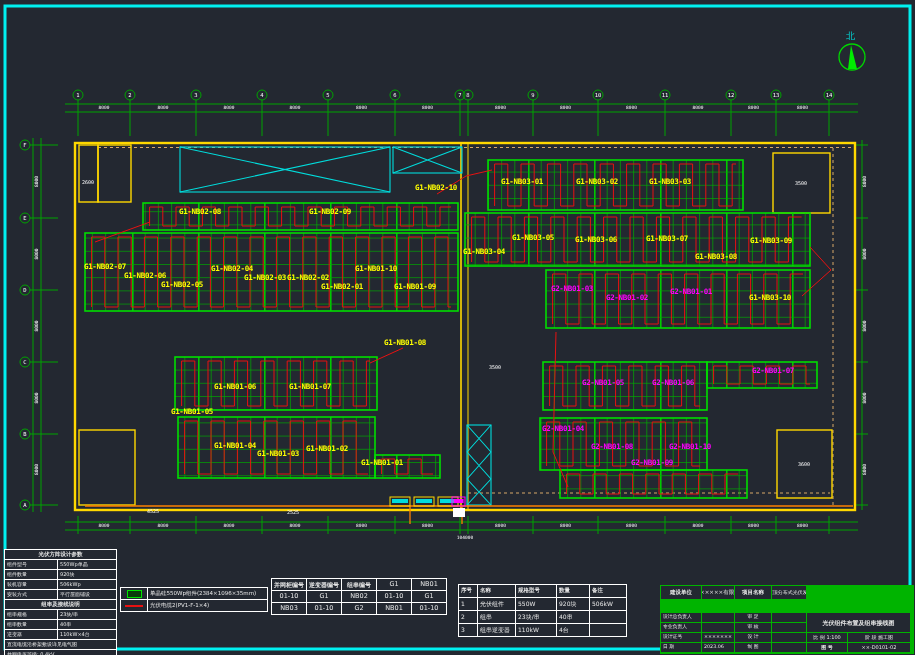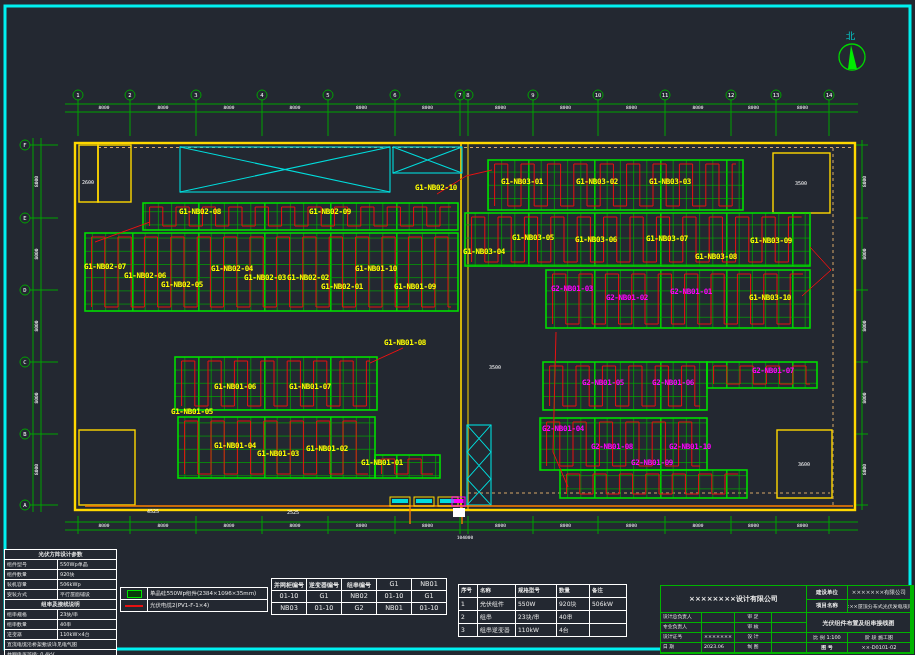--- a/index.html
+++ b/index.html
@@ -360,21 +360,20 @@
       <div class="c " style="font-size: 6px;">40串</div>
       <div class="c " style="font-size: 6px;"></div>
       <div class="c " style="font-size: 6px;">3</div>
       <div class="c " style="font-size: 6px;">组串逆变器</div>
       <div class="c " style="font-size: 6px;">110kW</div>
       <div class="c " style="font-size: 6px;">4台</div>
       <div class="c " style="font-size: 6px;"></div>
     </div>
 
   <div class="ov gtab gn" id="titleblock" style="left: 660px; top: 585px; width: 252px; height: 67px; grid-template-columns: 40px 32px 36px 34px 40px 62px; grid-template-rows: 13px 12px 9px 9px 9px 9px;">
-      <div class="c ctr hd" style="grid-area: 1 / 1 / 3 / 5; font-size: 7px;">××××××××设计有限公司</div>
       <div class="c ctr hd" style="font-size: 5.5px;">建设单位</div>
       <div class="c ctr" style="font-size: 5.5px;">×××××××有限公司</div>
       <div class="c ctr hd" style="font-size: 5.5px;">项目名称</div>
       <div class="c ctr" style="font-size: 5px;">×××屋顶分布式光伏发电项目</div>
       <div class="c " style="font-size: 4.8px; grid-area: 3 / 1;">设计总负责人</div>
       <div class="c " style="font-size: 4.8px; grid-area: 3 / 2;"></div>
       <div class="c ctr" style="font-size: 4.8px; grid-area: 3 / 3;">审 定</div>
       <div class="c " style="font-size: 4.8px; grid-area: 3 / 4;"></div>
       <div class="c " style="font-size: 4.8px; grid-area: 4 / 1;">专业负责人</div>
       <div class="c " style="font-size: 4.8px; grid-area: 4 / 2;"></div>

